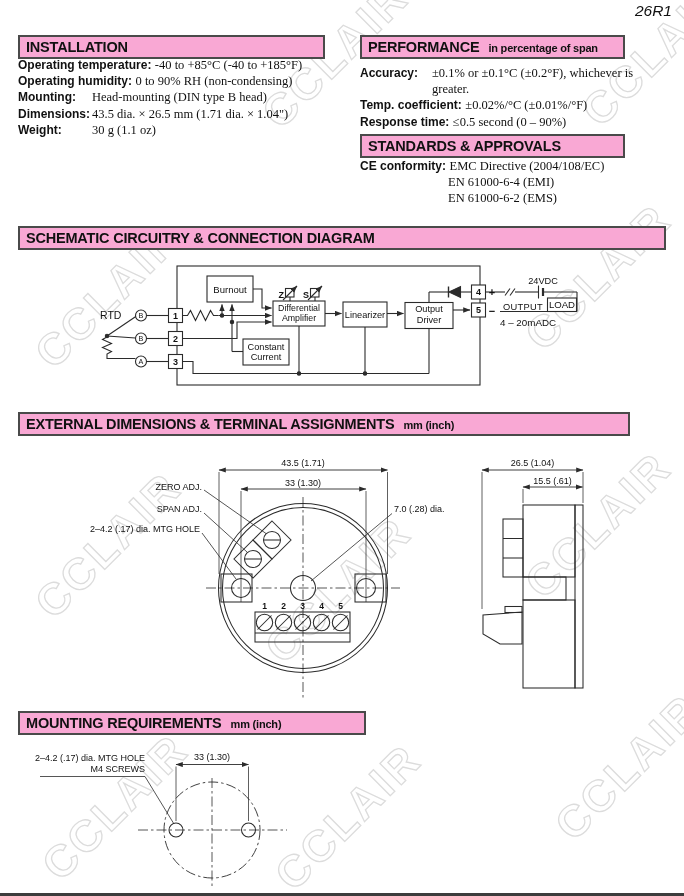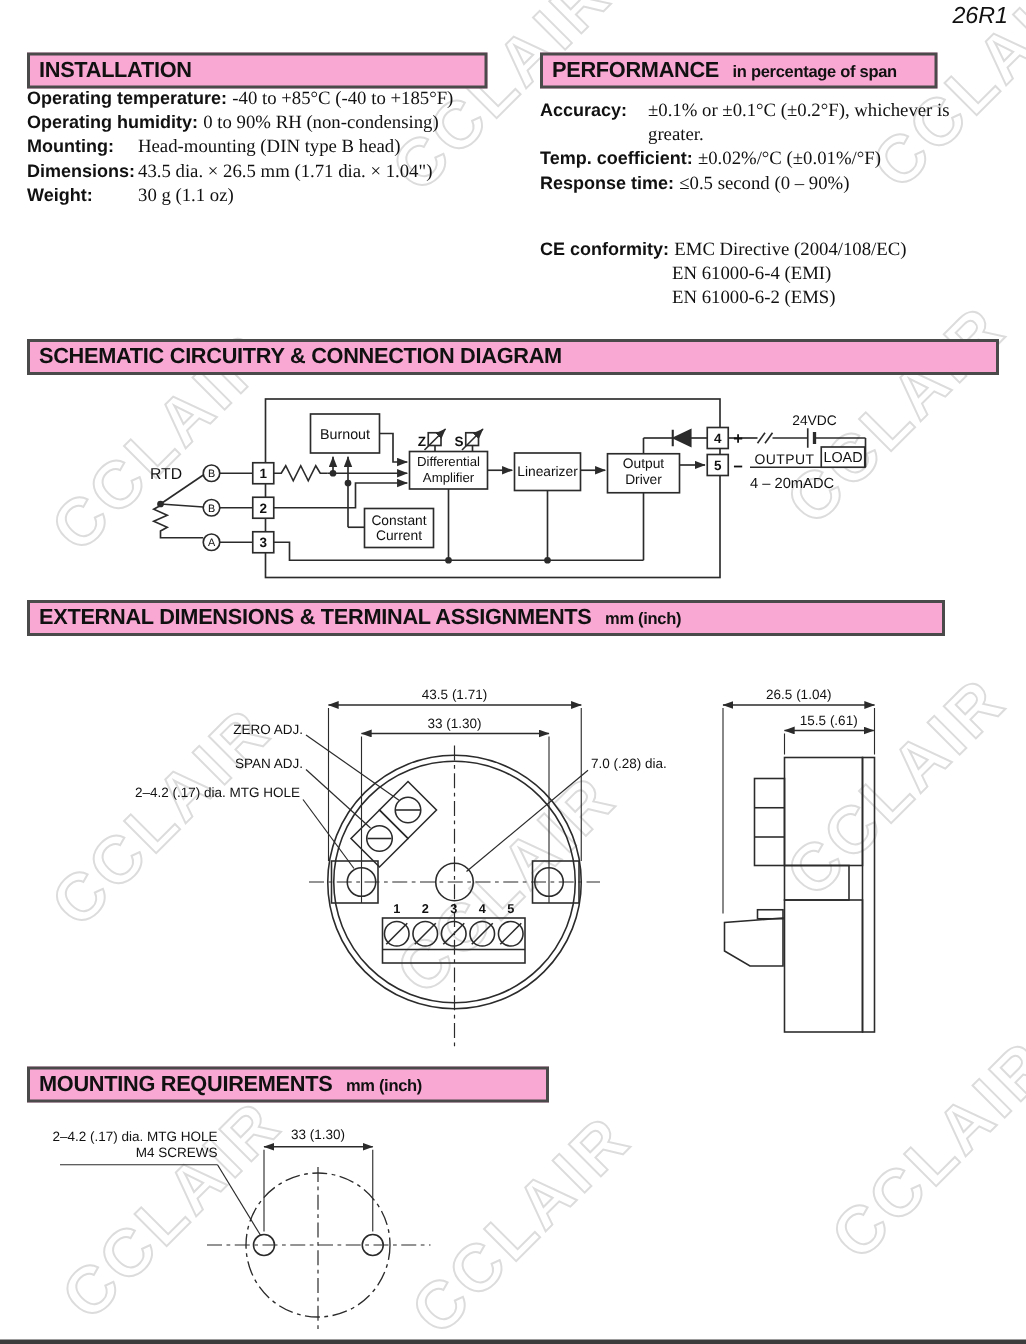--- a/index.html
+++ b/index.html
@@ -64,20 +64,23 @@
   </div>
   <div class="specs" style="left:360px;top:65px;width:286px">
     <div class="kv flexrow">
         <span class="lbl">Accuracy</span>
         <span class="val">±0.1% or ±0.1°C (±0.2°F), whichever is greater.</span>
       </div>
     <div class="kv"><span class="lbl">Temp. coefficient</span> <span class="val">±0.02%/°C (±0.01%/°F)</span></div>
     <div class="kv"><span class="lbl">Response time</span> <span class="val">≤0.5 second (0 – 90%)</span></div>
   </div>
 
+  <div class="bar" style="left:360px;top:134px;width:265px">
+    <span>STANDARDS &amp; APPROVALS</span>
+  </div>
   <div class="specs" style="left:360px;top:158px;width:300px">
     <div class="kv"><span class="lbl">CE conformity</span> <span class="val">EMC Directive (2004/108/EC)</span></div>
     <div class="indent">EN 61000-6-4 (EMI)</div>
     <div class="indent">EN 61000-6-2 (EMS)</div>
   </div>
 
   <div class="bar" style="left:18px;top:226px;width:648px">
     <span>SCHEMATIC CIRCUITRY &amp; CONNECTION DIAGRAM</span>
   </div>
 
@@ -191,21 +194,21 @@
     <text x="284" y="297.5" font-size="9" font-weight="bold" text-anchor="end">Z</text>
     <text x="309" y="297.5" font-size="9" font-weight="bold" text-anchor="end">S</text>
     <text x="492" y="296" font-size="11" font-weight="bold" text-anchor="middle">+</text>
     <text x="492" y="314.5" font-size="11" font-weight="bold" text-anchor="middle">−</text>
     <text x="543" y="283.5" font-size="9.2" text-anchor="middle">24VDC</text>
     <text x="503" y="309.5" font-size="9.3" letter-spacing="0.3">OUTPUT</text>
     <text x="562" y="308.3" font-size="9.6" text-anchor="middle">LOAD</text>
     <text x="500" y="325.5" font-size="9.8">4 – 20mADC</text>
   </svg>
 
-  <div class="bar" style="left:18px;top:400px;width:612px">
+  <div class="bar" style="left:18px;top:412px;width:612px">
     <span>EXTERNAL DIMENSIONS &amp; TERMINAL ASSIGNMENTS</span><span class="units">mm (inch)</span>
   </div>
 
   <svg class="diagram" style="top:445px" width="684" height="260" viewBox="0 445 684 260">
     <defs>
       <marker id="d1" markerWidth="7.5" markerHeight="6" refX="6.8" refY="2.6" orient="auto-start-reverse" markerUnits="userSpaceOnUse">
         <path d="M0,0 L7.2,2.6 L0,5.2 Z" fill="#2b2b2b"></path>
       </marker>
     </defs>
     <g stroke="#2b2b2b" stroke-width="1.05" fill="none">

